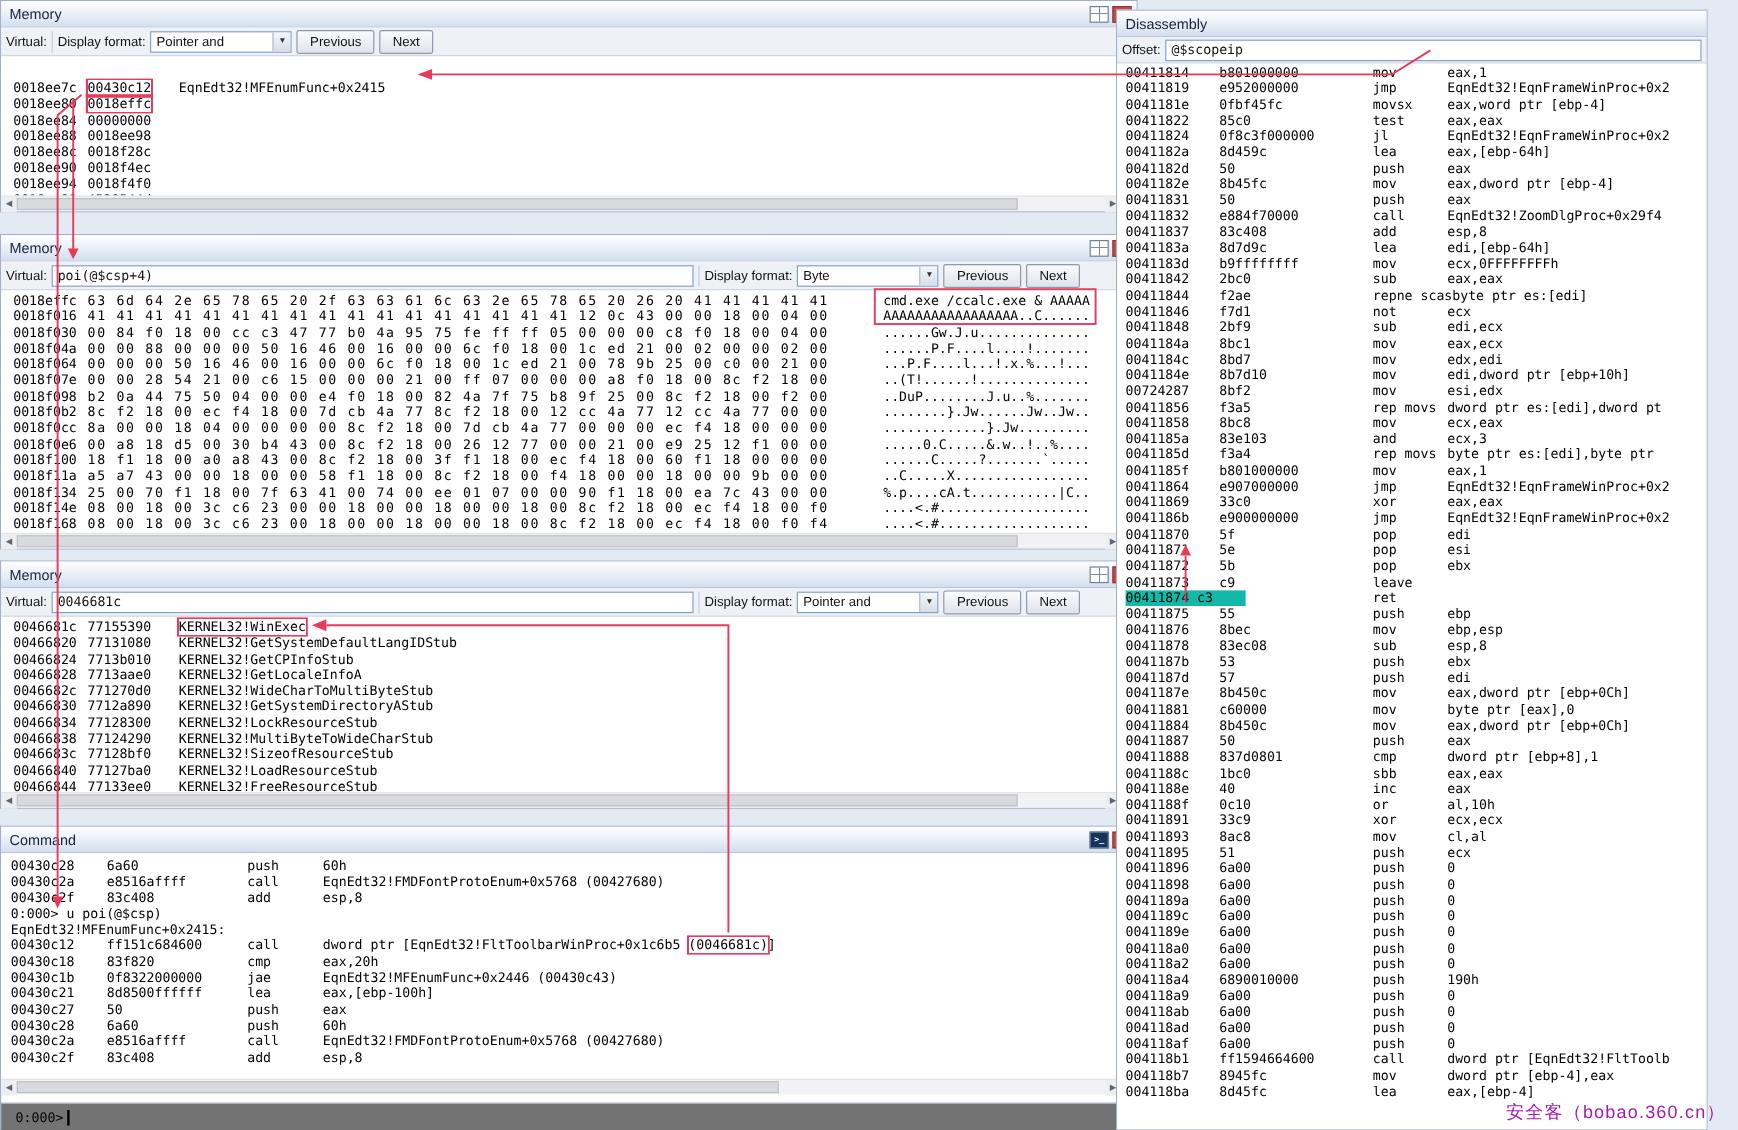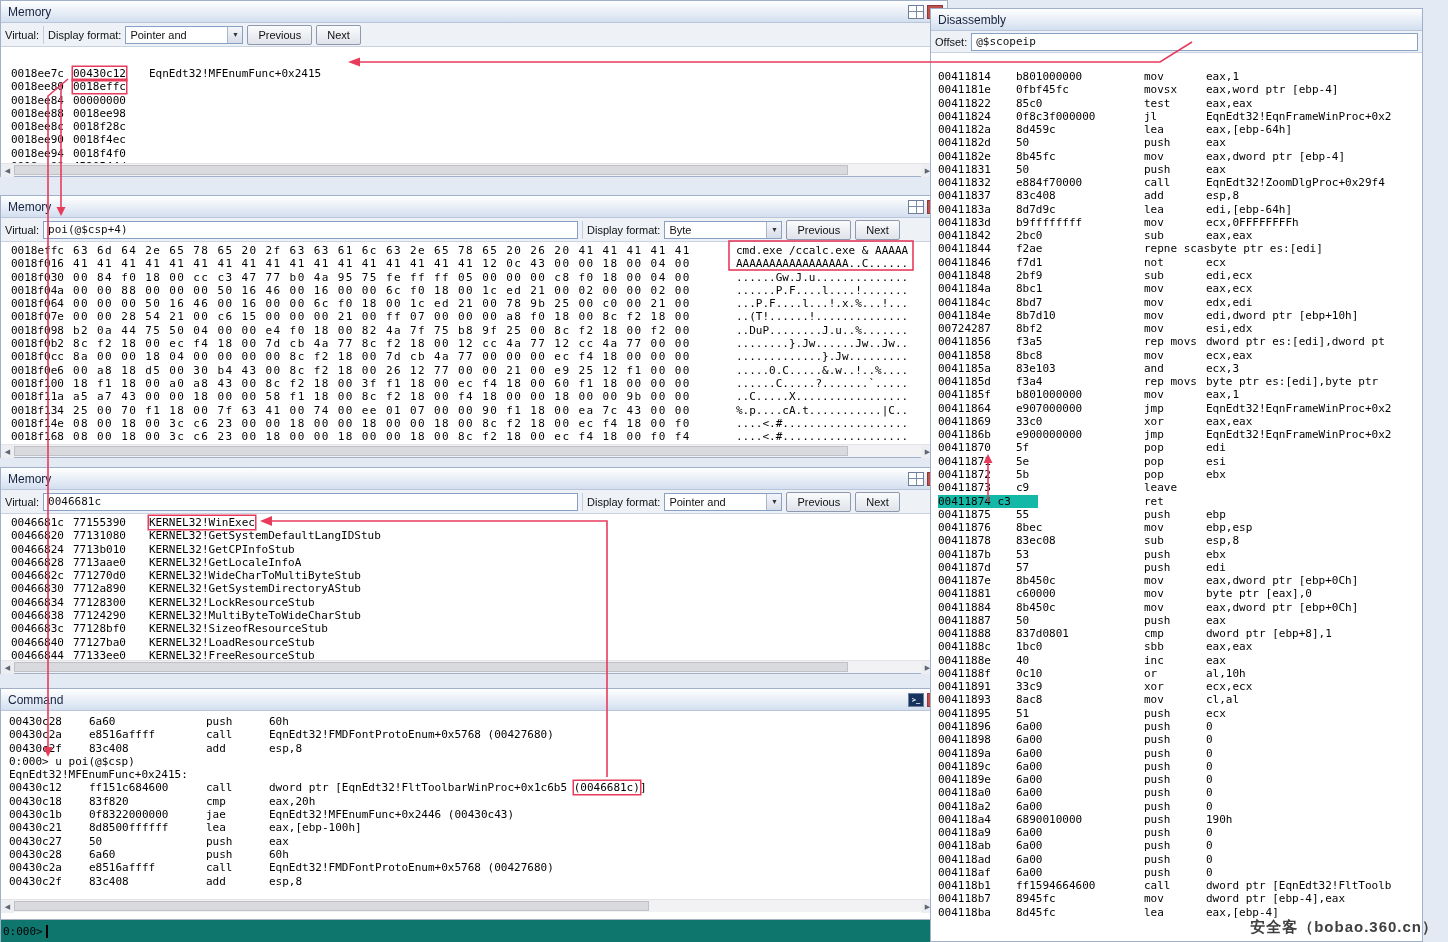--- a/index.html
+++ b/index.html
@@ -38,24 +38,24 @@
 .rbox{box-shadow:0 0 0 1.5px #e83b5c}
 .vscroll{position:absolute;top:0;bottom:0;right:0;width:13px;background:#f2f2f5;border-left:1px solid #e3e3e8}
 .sbtn{width:13px;height:13px;background:#eceef2;color:#5d6675;font-size:7px;text-align:center;line-height:13px;flex:none}
 .vup{position:absolute;top:0;left:0}
 .vdn{position:absolute;bottom:0;left:0}
 .vthumb{position:absolute;left:1px;width:10px;background:#d9dade;border:1px solid #c0c1c7}
 .hscroll{position:absolute;left:0;right:0;height:13px;background:#f2f2f5;border-top:1px solid #e3e3e8;display:flex}
 .htrack{flex:1;position:relative}
 .hthumb{position:absolute;top:1px;height:10px;background:#d9dade;border:1px solid #c0c1c7}
 .hcorner{width:13px;height:13px;background:#f2f2f5;flex:none}
-.cmdinput{position:absolute;left:0;right:0;top:230px;height:24px;background:#0f766e;border-top:1px solid #a8b2c2;display:flex;align-items:center;padding-left:2px;font:11px "DejaVu Sans Mono",monospace}
+.cmdinput{position:absolute;left:0;right:0;top:230px;height:24px;background:#737373;border-top:1px solid #a8b2c2;display:flex;align-items:center;padding-left:12px;font:11px "DejaVu Sans Mono",monospace}
 .caret{display:inline-block;width:2px;height:13px;background:#000;margin-left:3px}
 #overlay{position:absolute;left:0;top:0;z-index:50;pointer-events:none}
-#watermark{position:absolute;right:10px;bottom:5px;z-index:60;color:#404040;font-size:15px;font-weight:bold;letter-spacing:1px}
+#watermark{position:absolute;right:10px;bottom:5px;z-index:60;color:#a21caf;font-size:15px;font-weight:normal;letter-spacing:1px}
 </style>
 </head>
 <body>
 
 <div class="panel" id="memory1" style="left:0;top:8;width:948px;height:177px">
   <div class="tbar">
     <span class="ttl">Memory</span>
     <span class="ticons">
       <span class="icon-grid"></span>
       <span class="icon-close">✕</span>
@@ -241,22 +241,23 @@
 </div>
 
 <div class="panel" id="disasm" style="left:930px;top:8px;width:493px;height:934px">
   <div class="tbar">
     <span class="ttl">Disassembly</span>
   </div>
   <div class="toolbar" style="height:22px">
     <span>Offset:</span>
     <span class="tinput" style="flex:1">@$scopeip</span>
   </div>
-  <div class="content" id="disrows" style="top:44px;bottom:0;padding-top:17px">
+  <div class="content" id="disrows" style="top:44px;bottom:0;padding-top:1px">
       <div class="drow"><span class="da">00411814</span><span class="db">b801000000</span><span class="dm">mov</span><span class="do">eax,1</span></div>
+      <div class="drow"><span class="da">00411819</span><span class="db">e952000000</span><span class="dm">jmp</span><span class="do">EqnEdt32!EqnFrameWinProc+0x2</span></div>
       <div class="drow"><span class="da">0041181e</span><span class="db">0fbf45fc</span><span class="dm">movsx</span><span class="do">eax,word ptr [ebp-4]</span></div>
       <div class="drow"><span class="da">00411822</span><span class="db">85c0</span><span class="dm">test</span><span class="do">eax,eax</span></div>
       <div class="drow"><span class="da">00411824</span><span class="db">0f8c3f000000</span><span class="dm">jl</span><span class="do">EqnEdt32!EqnFrameWinProc+0x2</span></div>
       <div class="drow"><span class="da">0041182a</span><span class="db">8d459c</span><span class="dm">lea</span><span class="do">eax,[ebp-64h]</span></div>
       <div class="drow"><span class="da">0041182d</span><span class="db">50</span><span class="dm">push</span><span class="do">eax</span></div>
       <div class="drow"><span class="da">0041182e</span><span class="db">8b45fc</span><span class="dm">mov</span><span class="do">eax,dword ptr [ebp-4]</span></div>
       <div class="drow"><span class="da">00411831</span><span class="db">50</span><span class="dm">push</span><span class="do">eax</span></div>
       <div class="drow"><span class="da">00411832</span><span class="db">e884f70000</span><span class="dm">call</span><span class="do">EqnEdt32!ZoomDlgProc+0x29f4</span></div>
       <div class="drow"><span class="da">00411837</span><span class="db">83c408</span><span class="dm">add</span><span class="do">esp,8</span></div>
       <div class="drow"><span class="da">0041183a</span><span class="db">8d7d9c</span><span class="dm">lea</span><span class="do">edi,[ebp-64h]</span></div>

